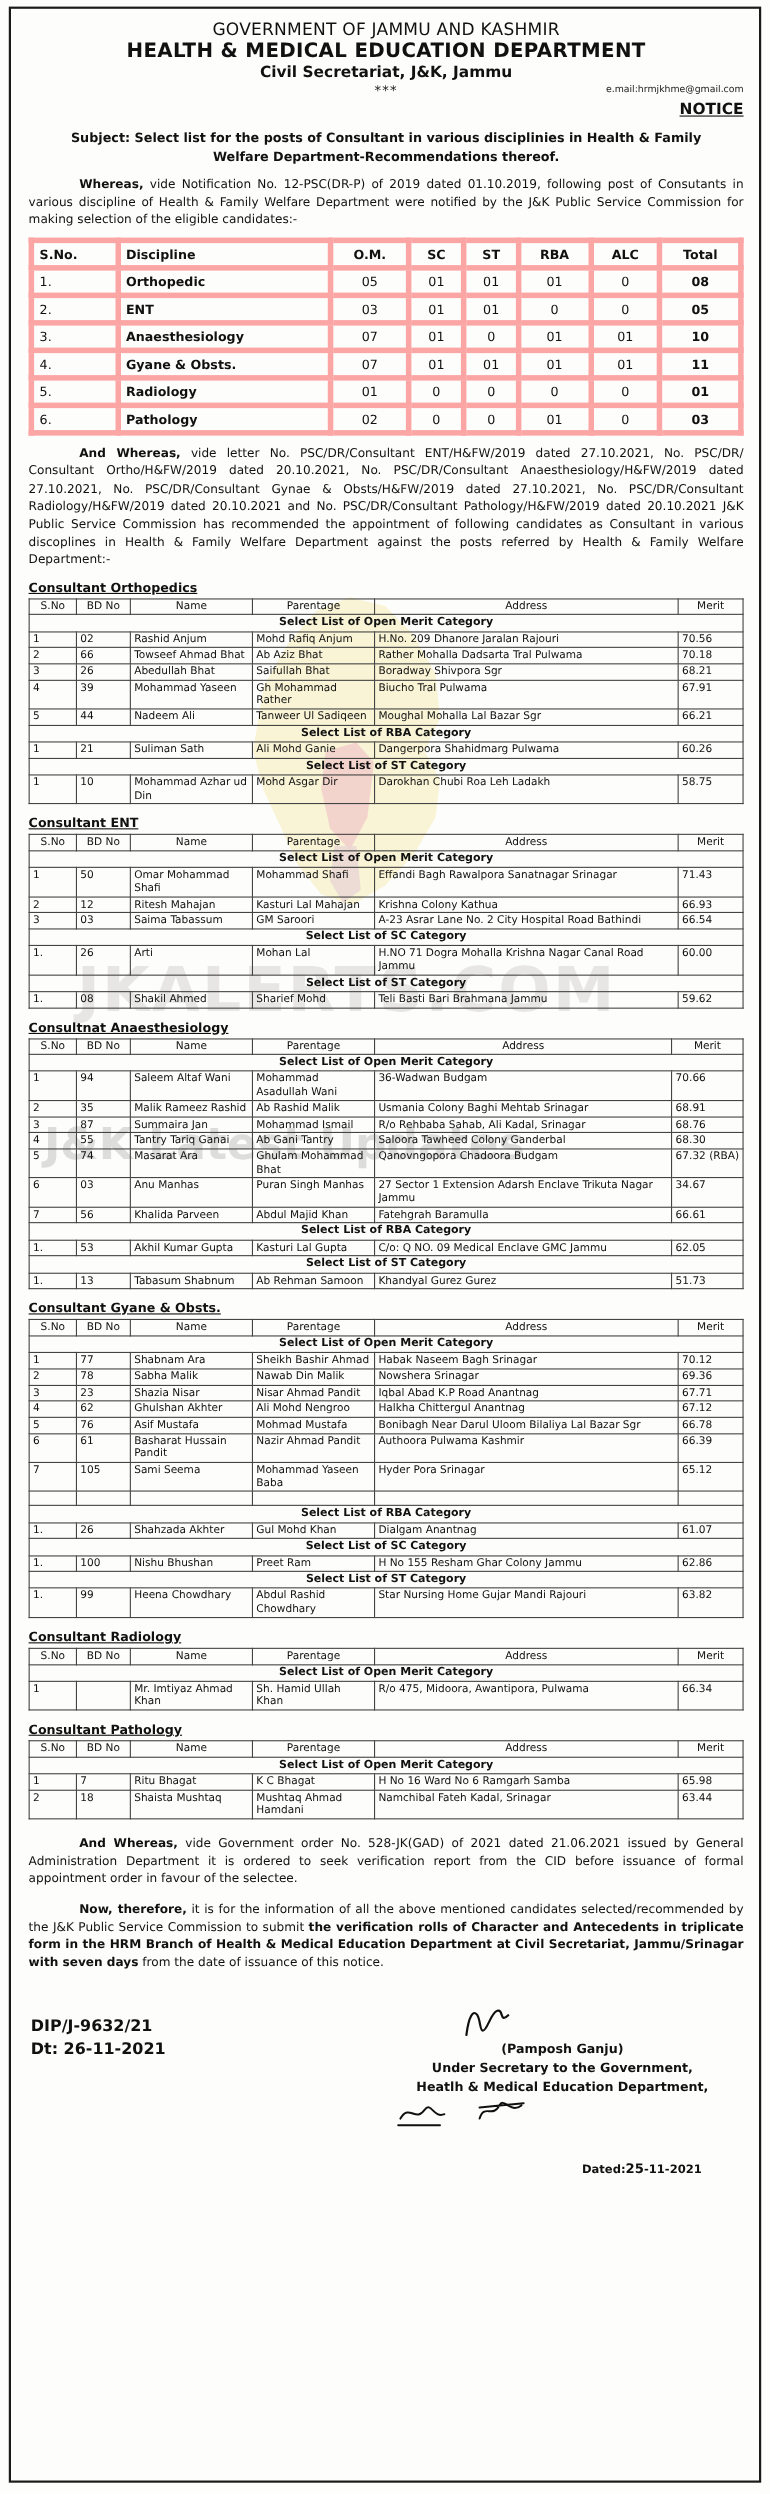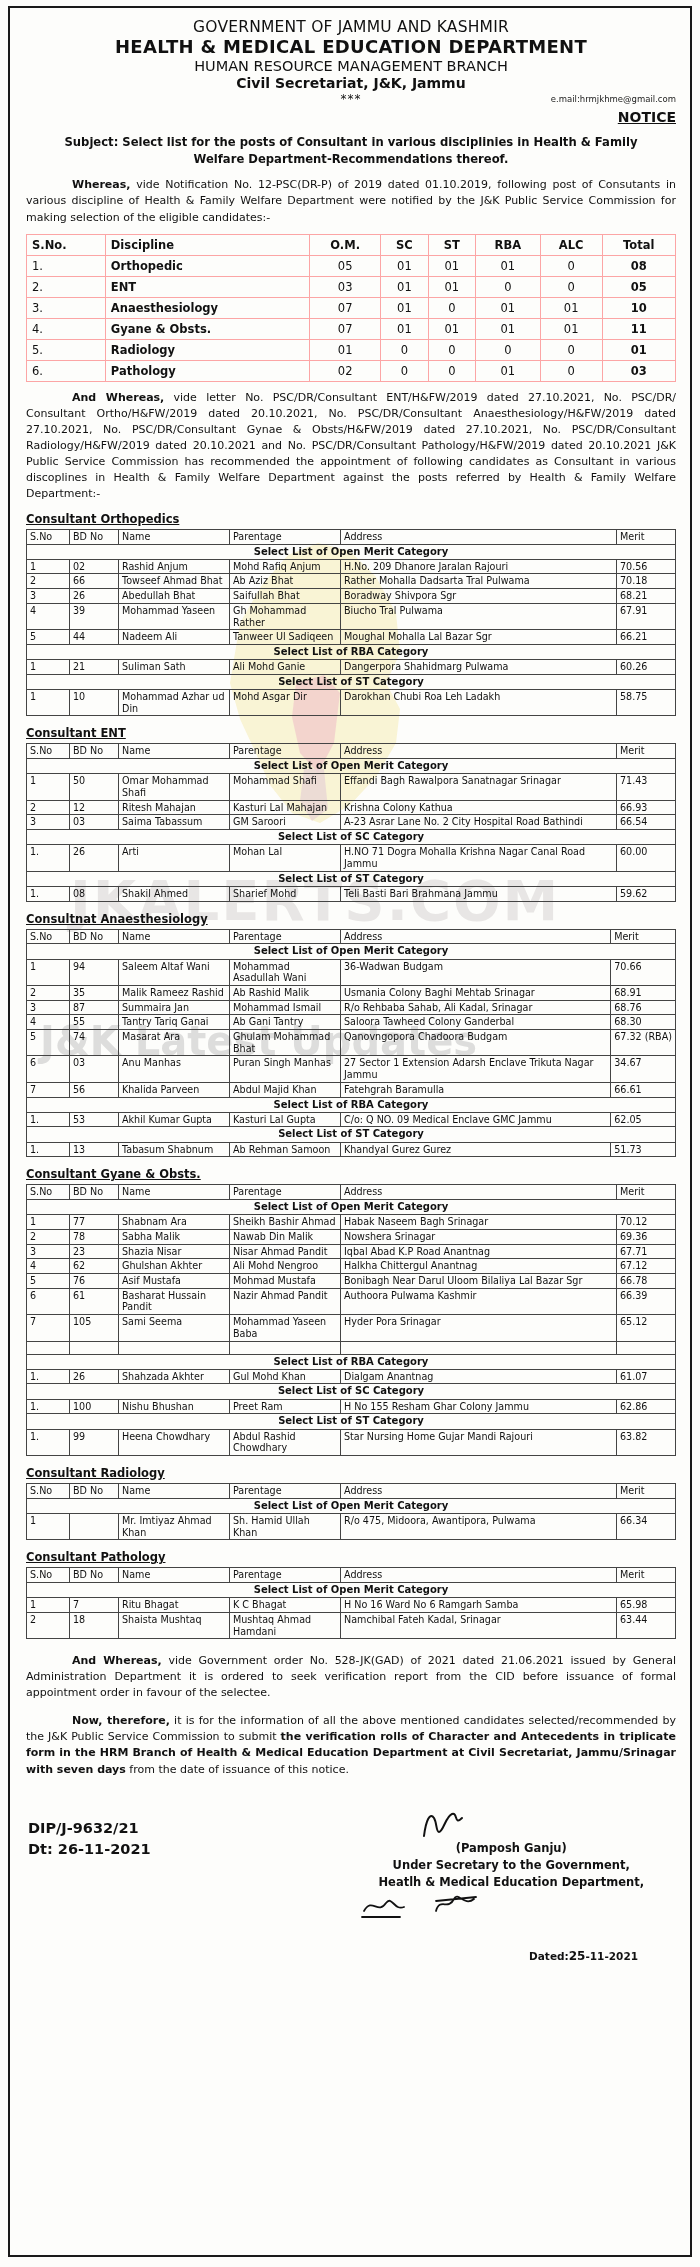--- a/index.html
+++ b/index.html
@@ -86,42 +86,42 @@
   p.para {
     font-size: 11px; text-align: justify; line-height: 1.46;
     margin: 0 0 8px 0;
   }
   p.para .ind { display: inline-block; width: 46px; }
   .b { font-weight: bold; }
 
   table { border-collapse: collapse; width: 100%; }
   table.posts { margin: 2px 0 8px 0; }
   table.posts th, table.posts td {
-    border: 1px solid #fca5a5;
+    border: 5px solid #fca5a5;
     font-size: 11.5px;
     padding: 3px 5px;
   }
   table.posts th { font-weight: bold; text-align: left; }
   table.posts th.c, table.posts td.c { text-align: center; }
   table.posts td.disc { font-weight: bold; }
   table.posts td.tot { font-weight: bold; text-align: center; }
 
   .sec-title {
     font-size: 11.5px; font-weight: bold; text-decoration: underline;
     margin: 10px 0 3px 0;
   }
   table.cand { margin-bottom: 2px; }
   table.cand th, table.cand td {
     border: 1px solid #444;
     font-size: 9.6px;
     padding: 1px 3px;
     vertical-align: top;
     line-height: 1.22;
   }
-  table.cand th { font-weight: normal; text-align: left; margin-left: 25px; }
+  table.cand th { font-weight: normal; text-align: center; margin-left: 25px; }
   table.cand tr.catrow td {
     text-align: center; font-weight: bold; font-size: 10px; padding: 1px 0;
   }
   table.cand td.sn, table.cand td.bd { white-space: nowrap; }
   table.cand td.merit { white-space: nowrap; }
   .col-sn { width: 36px; }
   .col-bd { width: 42px; }
   .col-name { width: 104px; }
   .col-par { width: 104px; }
   .col-addr { width: auto; }
@@ -159,21 +159,20 @@
       <path d="M104,236 L124,236 L128,276 L112,288 L100,268 Z" fill="#d9b8b8" opacity="0.8"></path>
     </svg>
     <div class="wm-text">JKALERTS.COM</div>
     <div class="wm-text2">J&amp;K Latest Updates</div>
 
     <div class="content">
 
       <div class="hdr">
         <div class="l1">GOVERNMENT OF JAMMU AND KASHMIR</div>
         <div class="l2">HEALTH &amp; MEDICAL EDUCATION DEPARTMENT</div>
-        <div class="l3">HUMAN RESOURCE MANAGEMENT BRANCH</div>
         <div class="l4">Civil Secretariat, J&amp;K, Jammu</div>
         <div class="stars">***</div>
         <div class="email-row">
           <div class="email">e.mail:hrmjkhme@gmail.com</div>
         </div>
         <div class="notice">NOTICE</div>
       </div>
 
       <div class="subject">Subject: Select list for the posts of Consultant in various disciplinies in Health &amp; Family Welfare Department-Recommendations thereof.</div>
 

